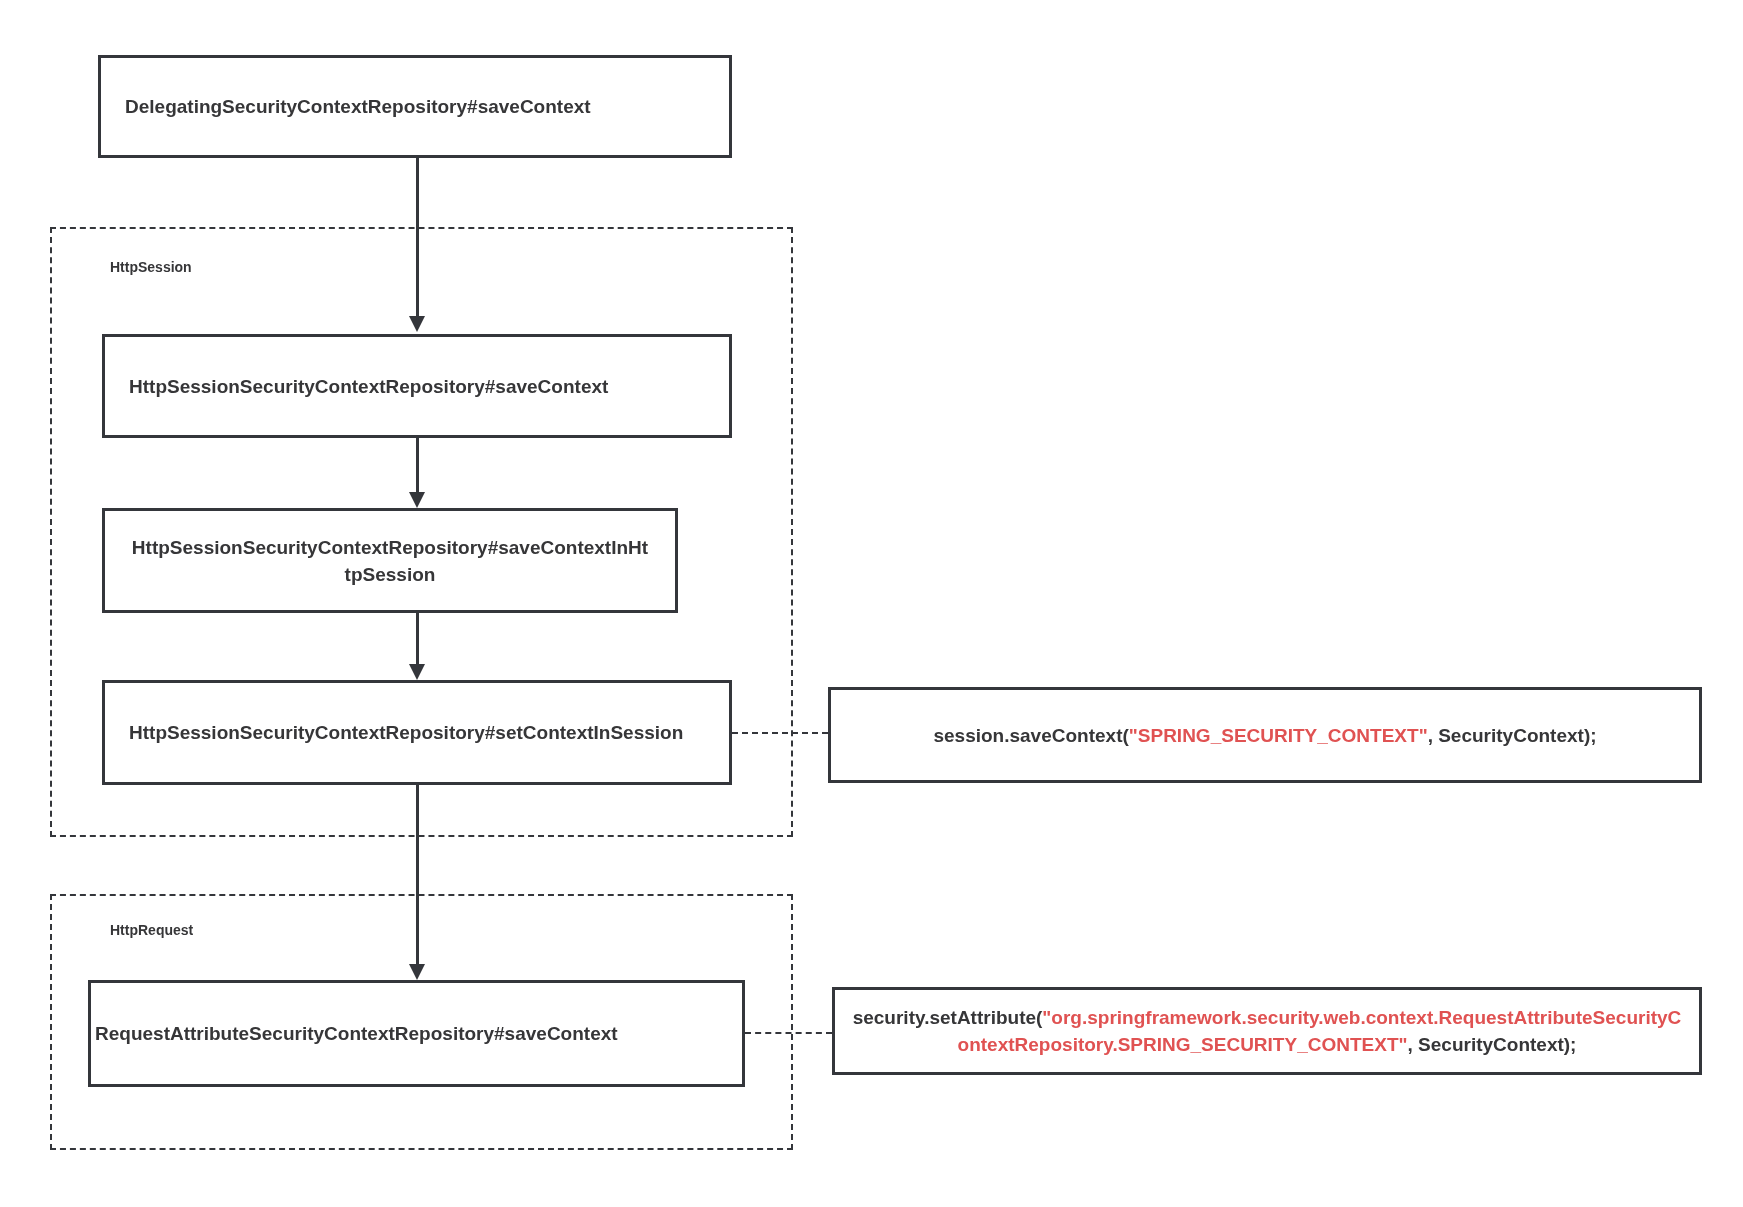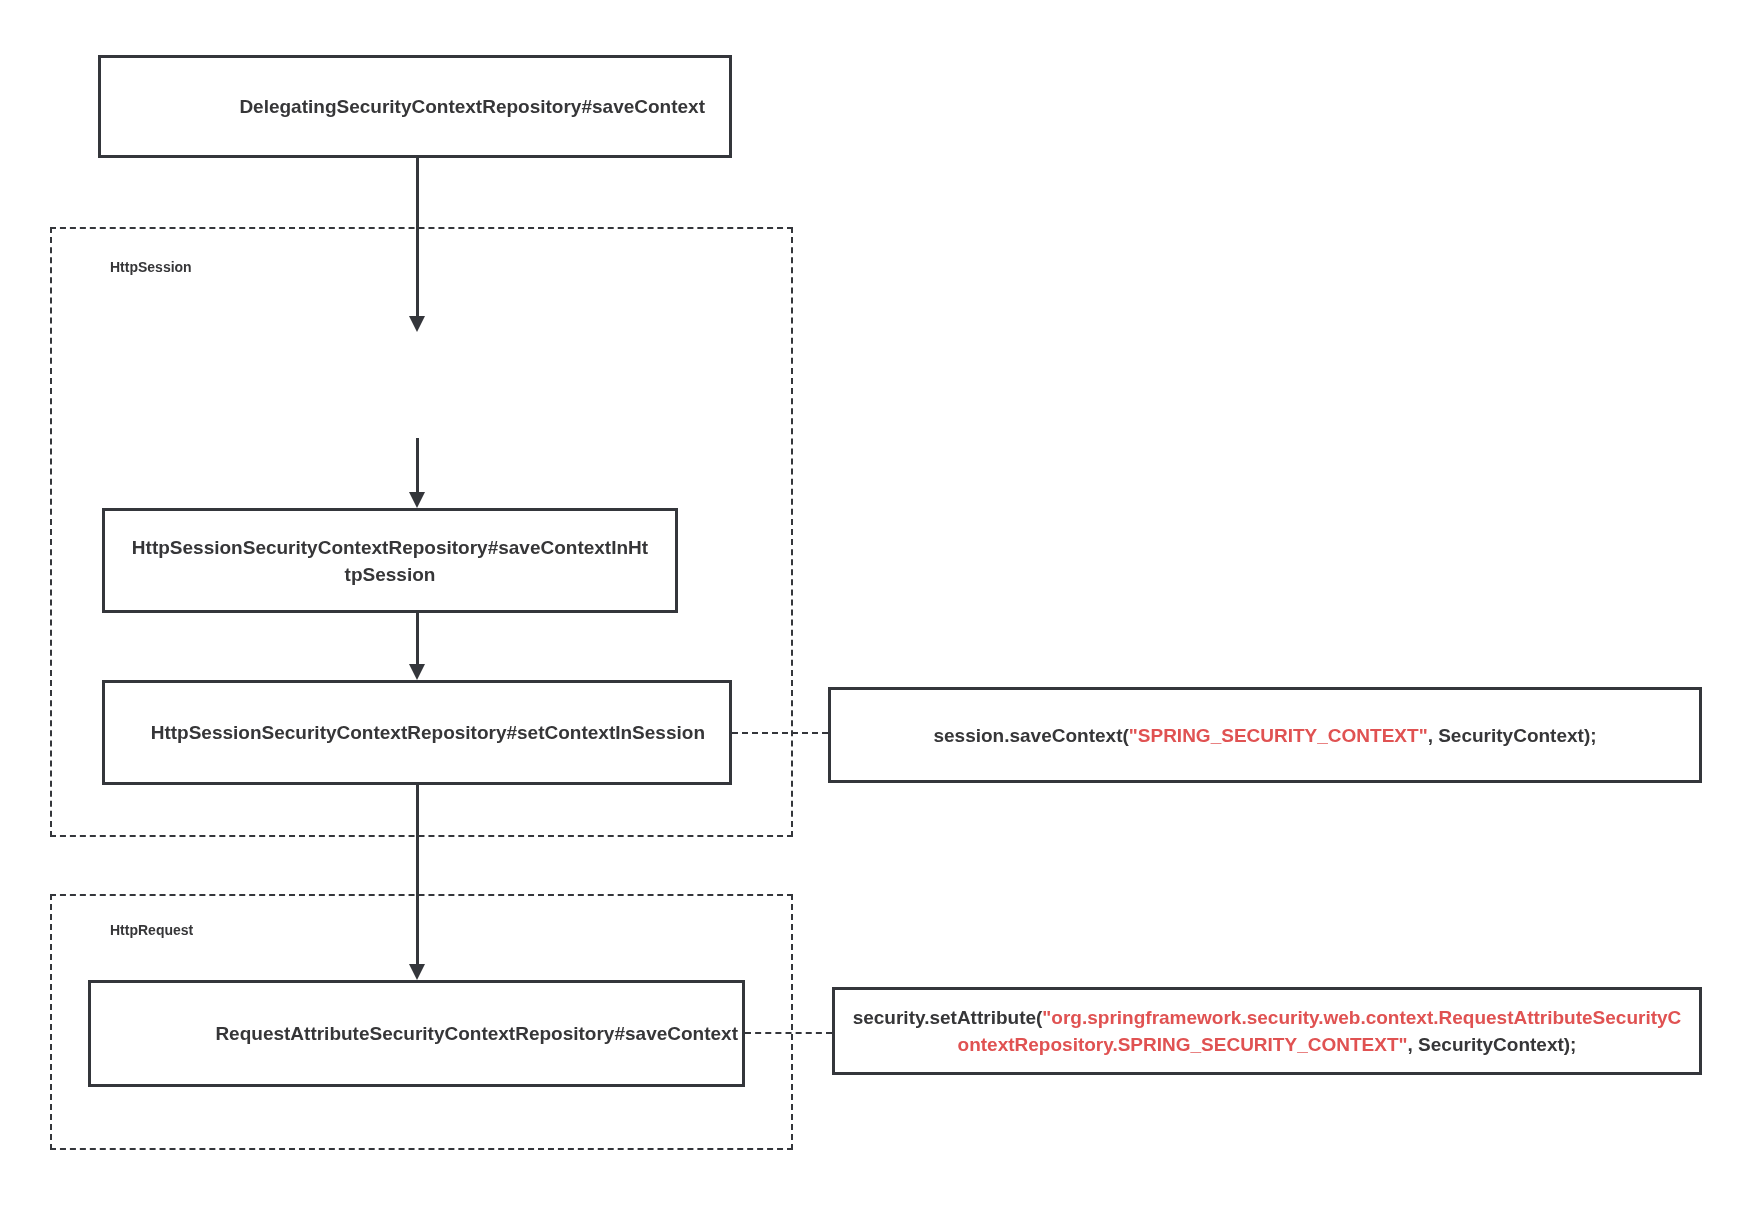--- a/index.html
+++ b/index.html
@@ -17,21 +17,21 @@
     background: var(--background);
     font-family: "Liberation Sans", sans-serif;
     overflow: hidden;
   }
   .node {
     position: absolute;
     border: 3px solid var(--line);
     background: var(--background);
     display: flex;
     align-items: center;
-    justify-content: flex-end;
+    justify-content: flex-start;
     text-align: center;
     font-weight: bold;
     font-size: 19px;
     line-height: 27px;
     color: var(--text);
     padding: 0 24px;
     word-break: break-all;
   }
   .group {
     position: absolute;
@@ -89,20 +89,23 @@
     <span>DelegatingSecurityContextRepository#saveContext</span>
   </div>
 
   <div class="arrow-line" style="left:416px; top:158px; height:158px;"></div>
   <div class="arrow-head" style="left:409px; top:316px;"></div>
 
   <div class="group" style="left:50px; top:227px; width:743px; height:610px;">
     <span class="group-label" style="left:58px; top:30px;">HttpSession</span>
   </div>
 
+  <div class="node" style="left:102px; top:334px; width:630px; height:104px;">
+    <span>HttpSessionSecurityContextRepository#saveContext</span>
+  </div>
 
   <div class="arrow-line" style="left:416px; top:438px; height:56px;"></div>
   <div class="arrow-head" style="left:409px; top:492px;"></div>
 
   <div class="node" style="left:102px; top:508px; width:576px; height:105px;">
     <span>HttpSessionSecurityContextRepository#saveContextInHttpSession</span>
   </div>
 
   <div class="arrow-line" style="left:416px; top:613px; height:53px;"></div>
   <div class="arrow-head" style="left:409px; top:664px;"></div>

